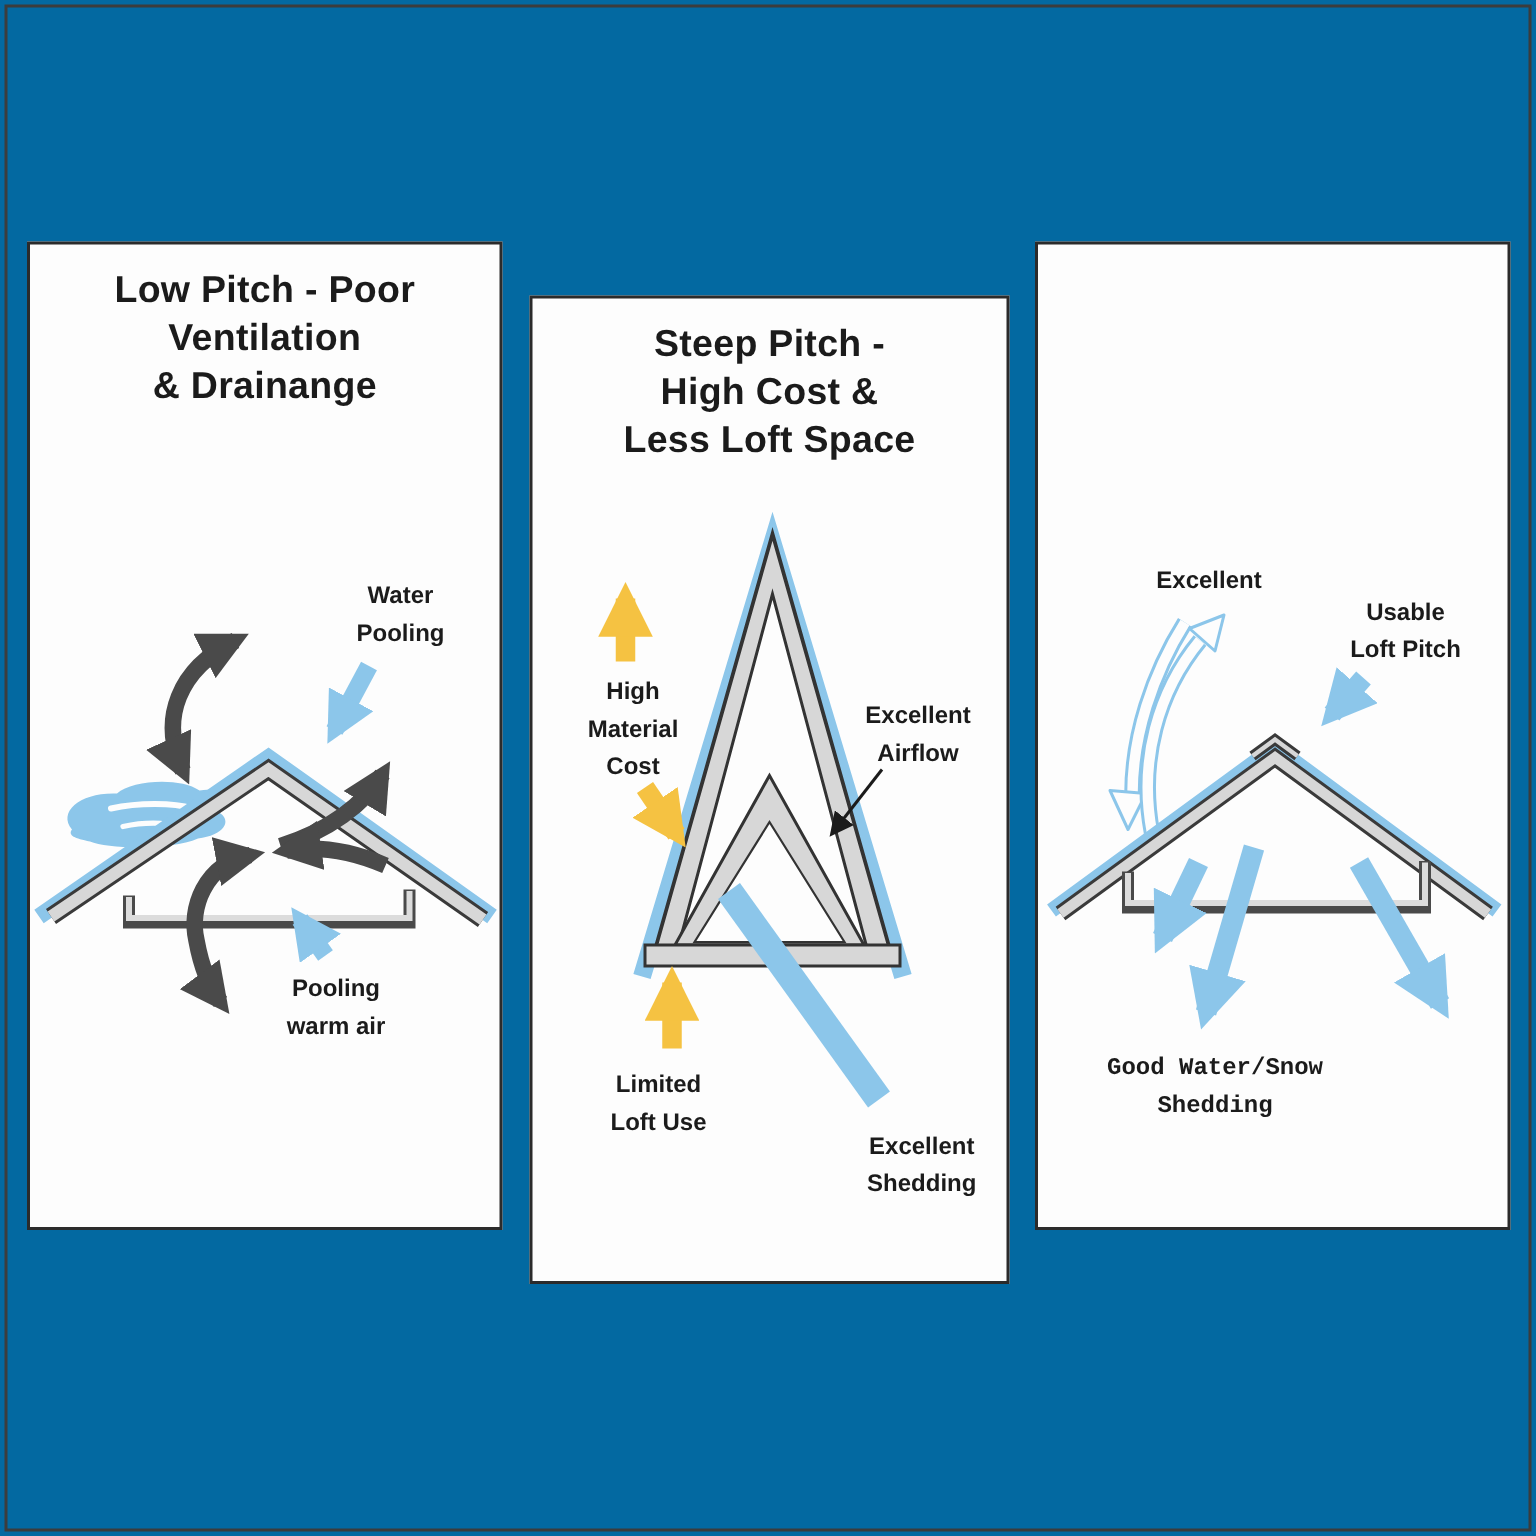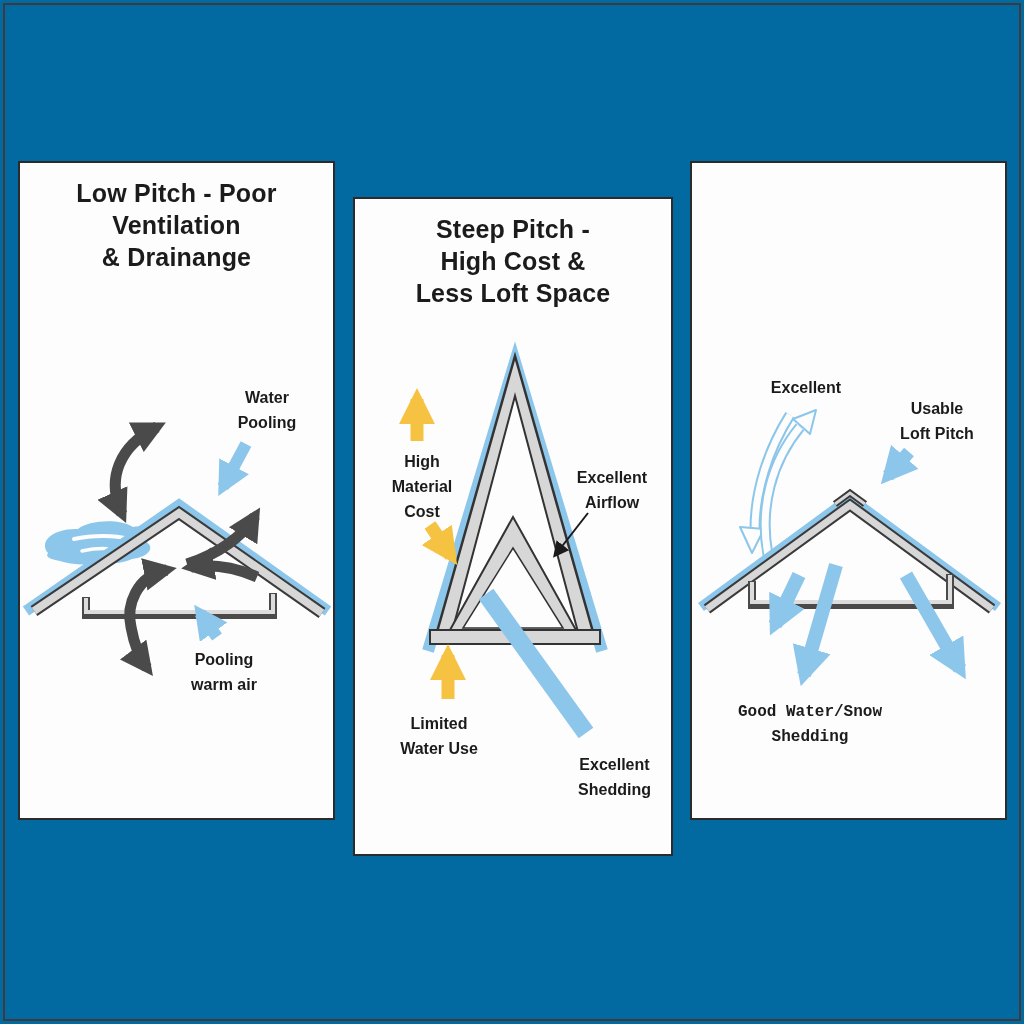--- a/index.html
+++ b/index.html
@@ -116,21 +116,21 @@
 
       <path d="M233,314 L201,355" stroke="#1b1b1b" stroke-width="2" fill="none" marker-end="url(#ah-thin)"></path>
     </svg>
     <div class="panel-title">Steep Pitch -
 High Cost &amp;
 Less Loft Space</div>
     <div class="lbl" style="left:7px; top:250px; width:120px;text-align:center;">High
 Material
 Cost</div>
     <div class="lbl" style="left:24px; top:512px; width:120px;">Limited
-Water Use</div>
+Loft Use</div>
     <div class="lbl" style="left:198px; top:266px; width:118px;">Excellent
 Airflow</div>
     <div class="lbl" style="left:203px; top:553px; width:113px;">Excellent
 Shedding</div>
   </div>
 
   
   <div class="panel" id="panel-optimal">
     <svg class="art" viewBox="0 0 313 655">
 

